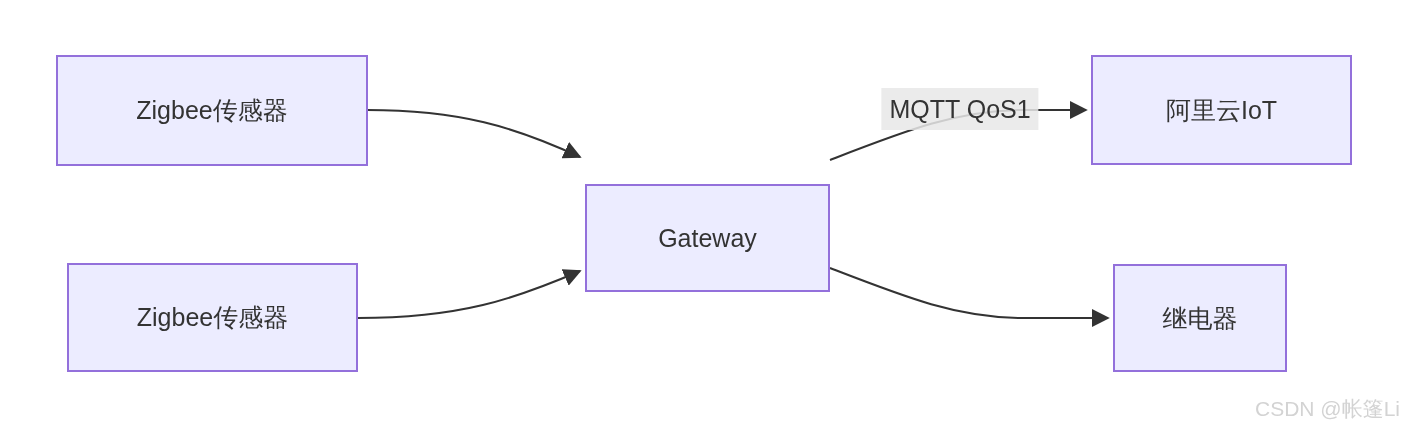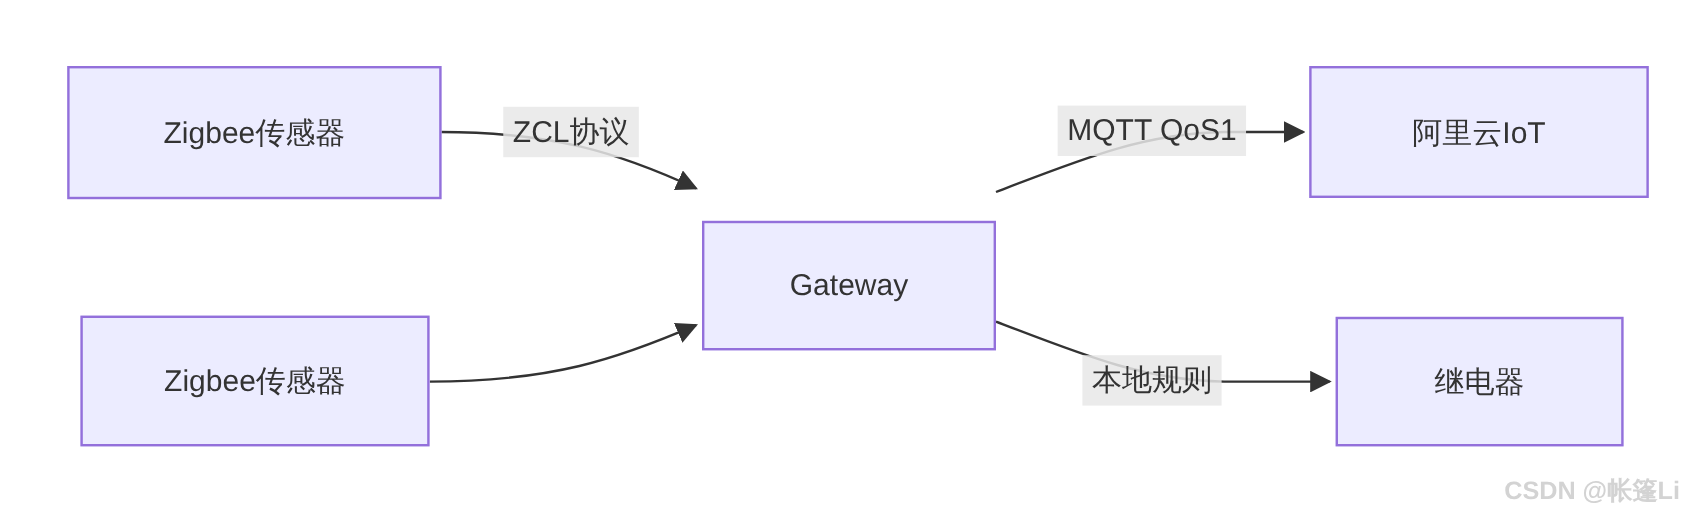--- a/index.html
+++ b/index.html
@@ -45,45 +45,42 @@
     white-space: nowrap;
   }
   .watermark {
     position: absolute;
     right: 7px;
     bottom: 5px;
     font-size: 21px;
     color: var(--watermark-color, #d3d3d3);
     white-space: nowrap;
     user-select: none;
-    font-weight: bold;
   }
 </style>
 </head>
 <body>
 
 <div class="canvas">
 
   <svg class="edges-layer" viewBox="0 0 1407 428" xmlns="http://www.w3.org/2000/svg">
     <defs>
       <marker id="arrow" viewBox="0 0 10 10" refX="9" refY="5" markerWidth="9" markerHeight="9" orient="auto">
         <path d="M0,0 L10,5 L0,10 z" fill="#333333"></path>
       </marker>
     </defs>
     <path class="edge" d="M 367 110 C 460 110, 515 127, 580 157" marker-end="url(#arrow)"></path>
     <path class="edge" d="M 358 318 C 460 318, 515 299, 580 271" marker-end="url(#arrow)"></path>
     <path class="edge" d="M 830 160 C 905 131, 955 111, 1020 110 L 1086 110" marker-end="url(#arrow)"></path>
     <path class="edge" d="M 830 268 C 905 297, 955 317, 1020 318 L 1108 318" marker-end="url(#arrow)"></path>
   </svg>
 
-  <div class="edge-label" style="left:476px; top:110px;">ZCL协议</div>
   <div class="edge-label" style="left:960px; top:109px;">MQTT QoS1</div>
-  <div class="edge-label" style="left:960px; top:317px;">本地规则</div>
 
   <div class="node" style="left:56px; top:55px; width:312px; height:111px;">Zigbee传感器</div>
   <div class="node" style="left:67px; top:263px; width:291px; height:109px;">Zigbee传感器</div>
   <div class="node" style="left:585px; top:160px; width:245px; height:108px;margin-top:24px;">Gateway</div>
-  <div class="node" style="left:1091px; top:55px; width:283px; height:110px;">阿里云IoT</div>
-  <div class="node" style="left:1113px; top:264px; width:240px; height:108px;">继电器</div>
+  <div class="node" style="left:1091px; top:55px; width:261px; height:110px;">阿里云IoT</div>
+  <div class="node" style="left:1113px; top:264px; width:174px; height:108px;">继电器</div>
 
   <div class="watermark">CSDN @帐篷Li</div>
 
 </div>
 
 </body></html>

